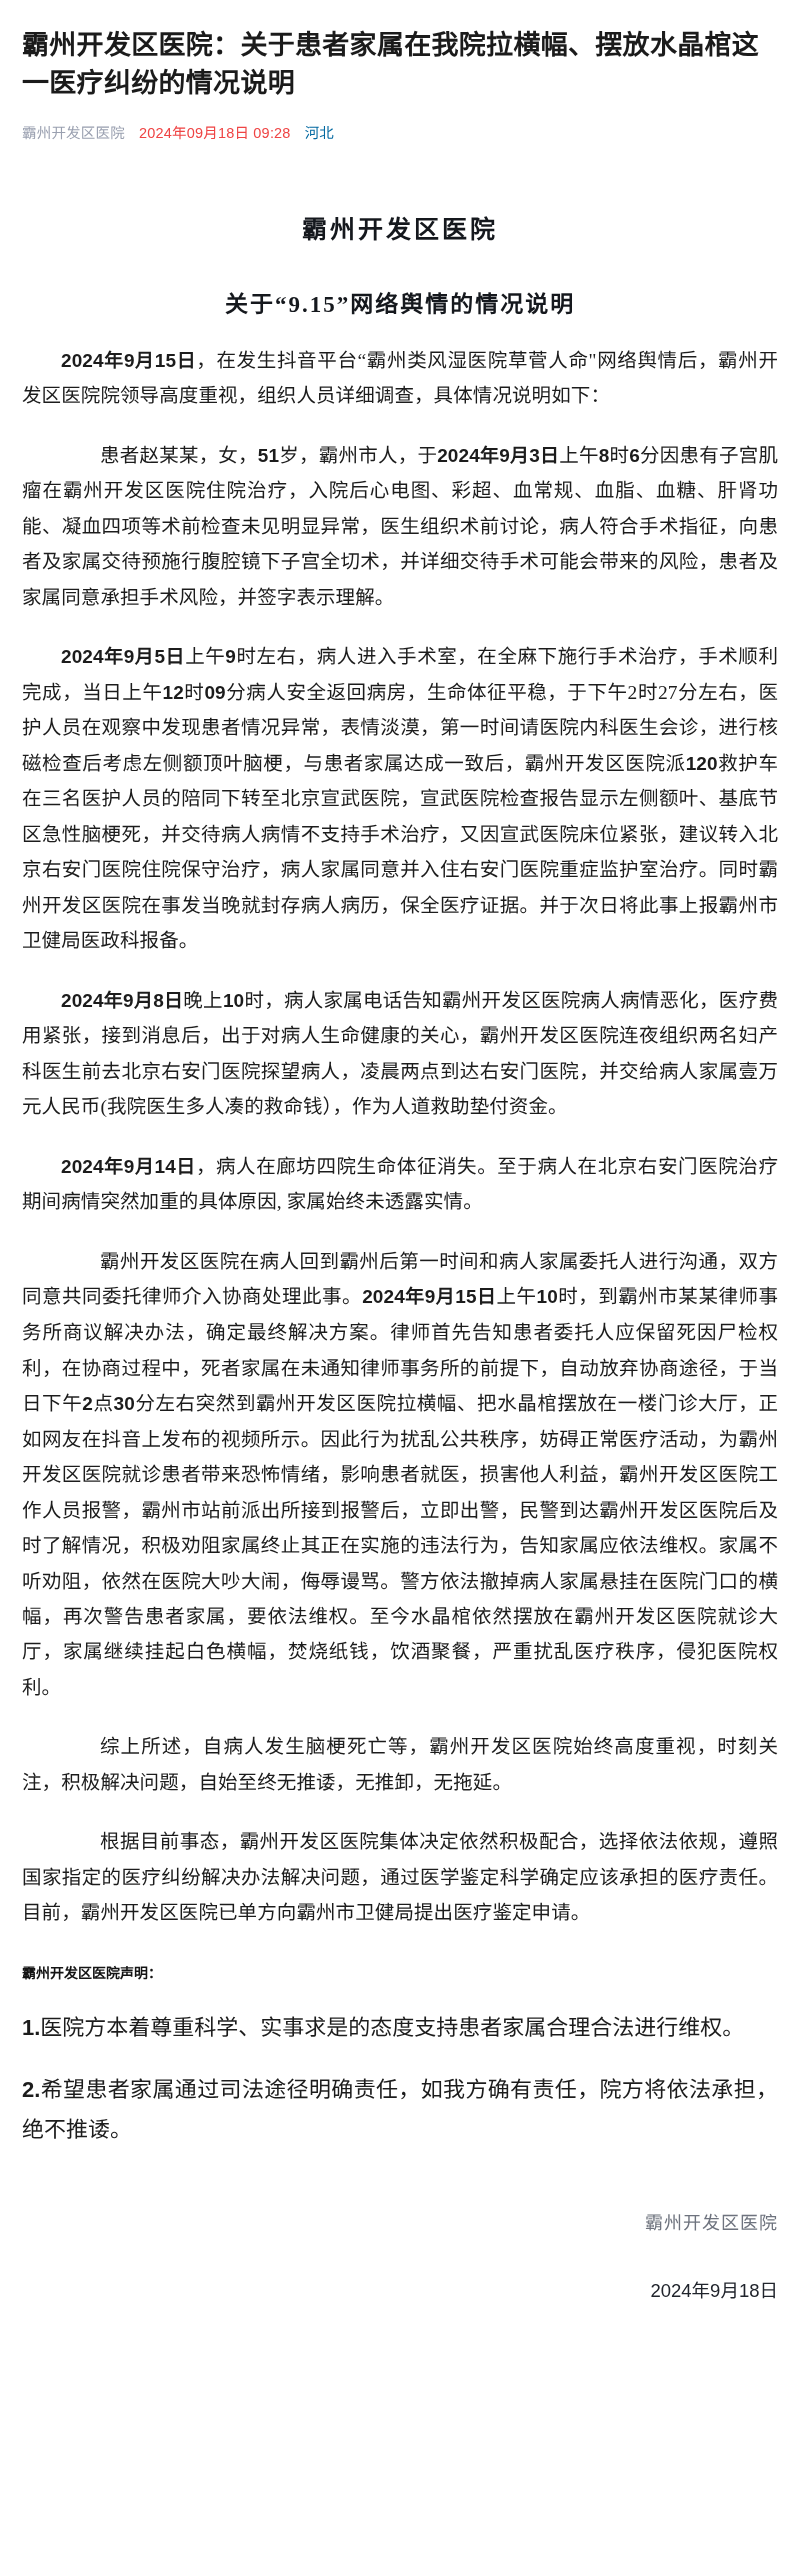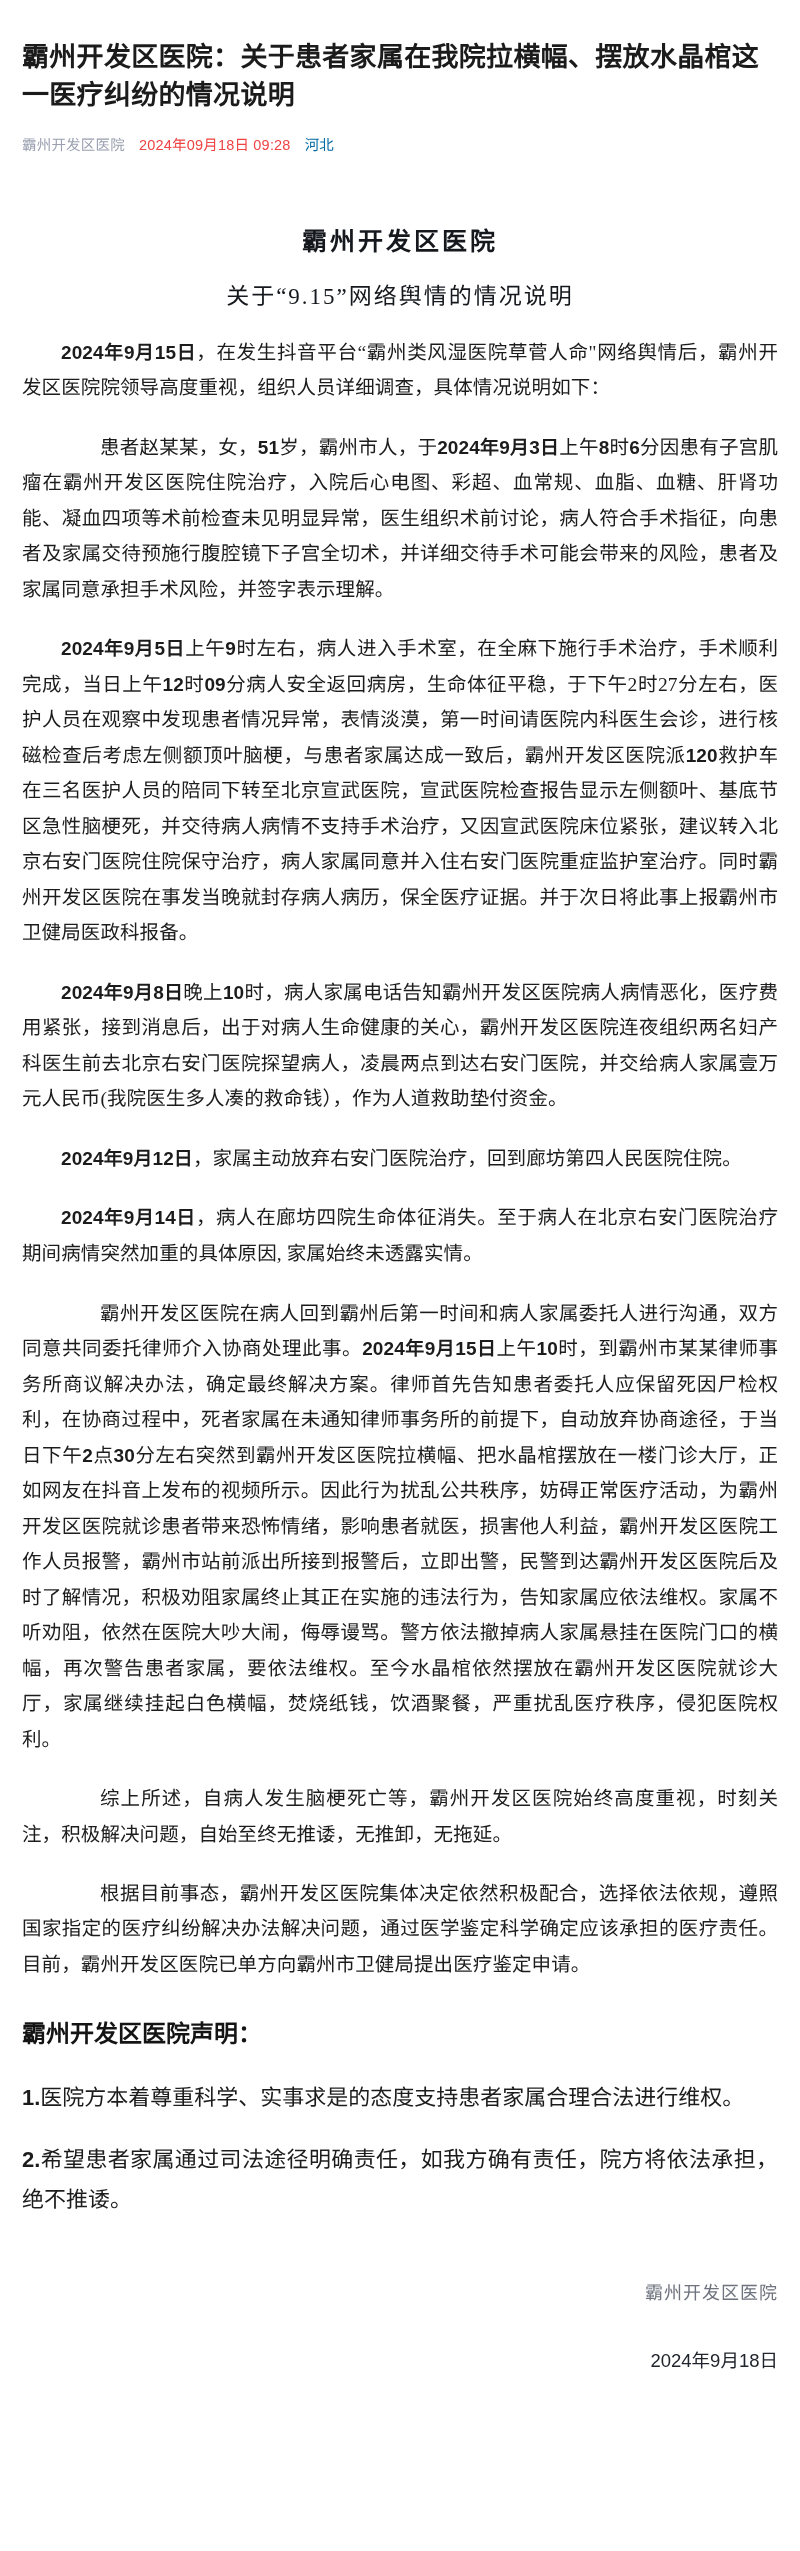--- a/index.html
+++ b/index.html
@@ -17,21 +17,20 @@
     width: 800px;
     min-height: 2551px;
     box-sizing: border-box;
     background: #ffffff;
     position: relative;
   }
 
   
   .news-header {
     padding: 26px 22px 0 22px;
-    margin-top: 12px;
   }
   .news-title {
     font-family: "Liberation Sans", "DejaVu Sans", sans-serif;
     font-size: 27px;
     line-height: 1.42;
     font-weight: 600;
     color: #1b1b1b;
     letter-spacing: 0.3px;
     margin: 0;
   }
@@ -65,24 +64,24 @@
     font-size: 25px;
     font-weight: 700;
     letter-spacing: 3px;
     color: #15181d;
     margin: 12px 0 0 0;
     font-family: "Liberation Serif", "DejaVu Serif", serif;
   }
   .doc-subtitle {
     text-align: center;
     font-size: 23px;
-    font-weight: 400;
+    font-weight: 700;
     letter-spacing: 2px;
     color: #15181d;
-    margin: 20px 0 0 0;
+    margin: 40px 0 0 0;
     font-family: "Liberation Serif", "DejaVu Serif", serif;
   }
 
   .para {
     font-size: 19.5px;
     line-height: 1.82;
     color: #1c1c1c;
     margin: 24px 0 0 0;
     text-align: justify;
     text-justify: inter-ideograph;
@@ -90,21 +89,21 @@
   }
   .para.indent { text-indent: 2em; }
   .para.indent-wide { text-indent: 4em; }
   .para b, .para strong {
     font-weight: 700;
     font-family: "Liberation Sans", "DejaVu Sans", sans-serif;
     font-size: 19px;
   }
 
   .statement-head {
-    font-size: 24px;
+    font-size: 14px;
     line-height: 1.82;
     font-weight: 700;
     color: #141414;
     margin: 30px 0 0 0;
     font-family: "Liberation Sans", "DejaVu Sans", sans-serif;
   }
   .numbered {
     font-size: 22px;
     line-height: 1.82;
     color: #1c1c1c;
@@ -155,21 +154,20 @@
 
   <div class="doc">
     <div class="doc-title">霸州开发区医院</div>
     <div class="doc-subtitle">关于“9.15”网络舆情的情况说明</div>
 
     <div id="paragraphs">
         <div class="para indent"><b>2024年9月15日</b><span>，在发生抖音平台“霸州类风湿医院草菅人命"网络舆情后，霸州开发区医院院领导高度重视，组织人员详细调查，具体情况说明如下：</span></div>
         <div class="para indent-wide"><span>患者赵某某，女，</span><b>51</b><span>岁，霸州市人，于</span><b>2024年9月3日</b><span>上午</span><b>8</b><span>时</span><b>6</b><span>分因患有子宫肌瘤在霸州开发区医院住院治疗，入院后心电图、彩超、血常规、血脂、血糖、肝肾功能、凝血四项等术前检查未见明显异常，医生组织术前讨论，病人符合手术指征，向患者及家属交待预施行腹腔镜下子宫全切术，并详细交待手术可能会带来的风险，患者及家属同意承担手术风险，并签字表示理解。</span></div>
         <div class="para indent"><b>2024年9月5日</b><span>上午</span><b>9</b><span>时左右，病人进入手术室，在全麻下施行手术治疗，手术顺利完成，当日上午</span><b>12</b><span>时</span><b>09</b><span>分病人安全返回病房，生命体征平稳，于下午2时27分左右，医护人员在观察中发现患者情况异常，表情淡漠，第一时间请医院内科医生会诊，进行核磁检查后考虑左侧额顶叶脑梗，与患者家属达成一致后，霸州开发区医院派</span><b>120</b><span>救护车在三名医护人员的陪同下转至北京宣武医院，宣武医院检查报告显示左侧额叶、基底节区急性脑梗死，并交待病人病情不支持手术治疗，又因宣武医院床位紧张，建议转入北京右安门医院住院保守治疗，病人家属同意并入住右安门医院重症监护室治疗。同时霸州开发区医院在事发当晚就封存病人病历，保全医疗证据。并于次日将此事上报霸州市卫健局医政科报备。</span></div>
         <div class="para indent"><b>2024年9月8日</b><span>晚上</span><b>10</b><span>时，病人家属电话告知霸州开发区医院病人病情恶化，医疗费用紧张，接到消息后，出于对病人生命健康的关心，霸州开发区医院连夜组织两名妇产科医生前去北京右安门医院探望病人，凌晨两点到达右安门医院，并交给病人家属壹万元人民币(我院医生多人凑的救命钱），作为人道救助垫付资金。</span></div>
-        <div class="para indent"><b>2024年9月12日</b><span>，家属主动放弃右安门医院治疗，回到廊坊第四人民医院住院。</span></div>
         <div class="para indent"><b>2024年9月14日</b><span>，病人在廊坊四院生命体征消失。至于病人在北京右安门医院治疗期间病情突然加重的具体原因, 家属始终未透露实情。</span></div>
         <div class="para indent-wide"><span>霸州开发区医院在病人回到霸州后第一时间和病人家属委托人进行沟通，双方同意共同委托律师介入协商处理此事。</span><b>2024年9月15日</b><span>上午</span><b>10</b><span>时，到霸州市某某律师事务所商议解决办法，确定最终解决方案。律师首先告知患者委托人应保留死因尸检权利，在协商过程中，死者家属在未通知律师事务所的前提下，自动放弃协商途径，于当日下午</span><b>2</b><span>点</span><b>30</b><span>分左右突然到霸州开发区医院拉横幅、把水晶棺摆放在一楼门诊大厅，正如网友在抖音上发布的视频所示。因此行为扰乱公共秩序，妨碍正常医疗活动，为霸州开发区医院就诊患者带来恐怖情绪，影响患者就医，损害他人利益，霸州开发区医院工作人员报警，霸州市站前派出所接到报警后，立即出警，民警到达霸州开发区医院后及时了解情况，积极劝阻家属终止其正在实施的违法行为，告知家属应依法维权。家属不听劝阻，依然在医院大吵大闹，侮辱谩骂。警方依法撤掉病人家属悬挂在医院门口的横幅，再次警告患者家属，要依法维权。至今水晶棺依然摆放在霸州开发区医院就诊大厅，家属继续挂起白色横幅，焚烧纸钱，饮酒聚餐，严重扰乱医疗秩序，侵犯医院权利。</span></div>
         <div class="para indent-wide"><span>综上所述，自病人发生脑梗死亡等，霸州开发区医院始终高度重视，时刻关注，积极解决问题，自始至终无推诿，无推卸，无拖延。</span></div>
         <div class="para indent-wide"><span>根据目前事态，霸州开发区医院集体决定依然积极配合，选择依法依规，遵照国家指定的医疗纠纷解决办法解决问题，通过医学鉴定科学确定应该承担的医疗责任。目前，霸州开发区医院已单方向霸州市卫健局提出医疗鉴定申请。</span></div>
       </div>
 
     <div class="statement-head">霸州开发区医院声明：</div>
 
     <div id="statements">
         <div class="numbered"><span class="num">1.</span><span>医院方本着尊重科学、实事求是的态度支持患者家属合理合法进行维权。</span></div>

